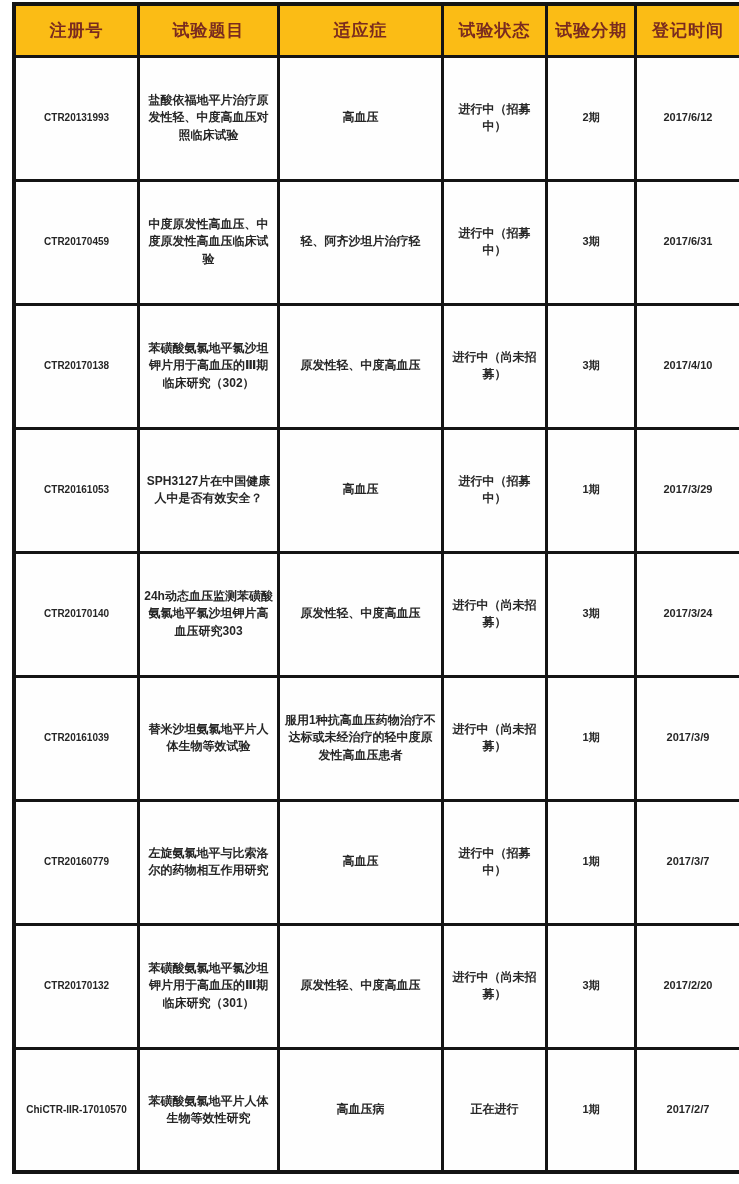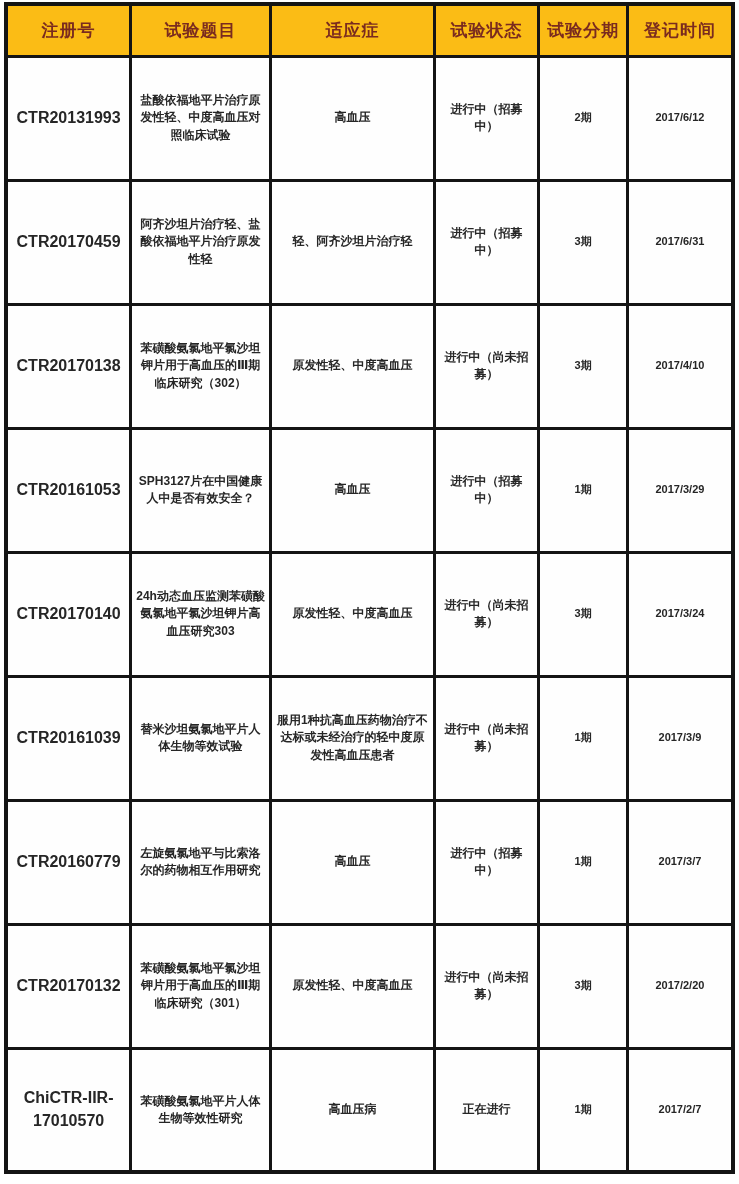--- a/index.html
+++ b/index.html
@@ -10,21 +10,21 @@
     --page-bg:#ffffff;
   }
   *{box-sizing:border-box;}
   html,body{margin:0;padding:0;}
   body{
     width:739px;height:1184px;
     background:var(--page-bg);
     font-family:"Liberation Sans","DejaVu Sans",sans-serif;
     overflow:hidden;
   }
-  .page{padding:2px 4px 8px 4px;}
+  .page{padding:2px 4px 8px 12px;}
   table.trials{
     border-collapse:collapse;
     table-layout:fixed;
     width:731px;
     border:4px solid var(--border-color);
   }
   table.trials th, table.trials td{
     border:3px solid var(--border-color);
     text-align:center;
     vertical-align:middle;
@@ -41,21 +41,21 @@
   }
   tbody tr{height:124px;}
   tbody td{
     background:#fefefe;
     color:var(--cell-text);
     font-size:12px;
     font-weight:bold;
     line-height:1.42;
     word-break:break-word;
   }
-  td.col-reg{font-size:16px;letter-spacing:0;}
+  td.col-reg{font-size:10px;letter-spacing:0;}
   td.col-phase, td.col-date{font-size:11px;}
   
   col.c-reg{width:124px;}
   col.c-title{width:139px;}
   col.c-ind{width:163px;}
   col.c-status{width:104px;}
   col.c-phase{width:88px;}
   col.c-date{width:105px;}
 </style>
 </head>
@@ -85,21 +85,21 @@
       <tr>
         <td class="col-reg">CTR20131993</td>
         <td class="col-title">盐酸依福地平片治疗原发性轻、中度高血压对照临床试验</td>
         <td class="col-ind">高血压</td>
         <td class="col-status">进行中（招募中）</td>
         <td class="col-phase">2期</td>
         <td class="col-date">2017/6/12</td>
       </tr>
       <tr>
         <td class="col-reg">CTR20170459</td>
-        <td class="col-title">阿齐沙坦片治疗轻、盐酸依福地平片治疗原发性轻</td>
+        <td class="col-title">中度原发性高血压、中度原发性高血压临床试验</td>
         <td class="col-ind">轻、阿齐沙坦片治疗轻</td>
         <td class="col-status">进行中（招募中）</td>
         <td class="col-phase">3期</td>
         <td class="col-date">2017/6/31</td>
       </tr>
       <tr>
         <td class="col-reg">CTR20170138</td>
         <td class="col-title">苯磺酸氨氯地平氯沙坦钾片用于高血压的Ⅲ期临床研究（302）</td>
         <td class="col-ind">原发性轻、中度高血压</td>
         <td class="col-status">进行中（尚未招募）</td>

